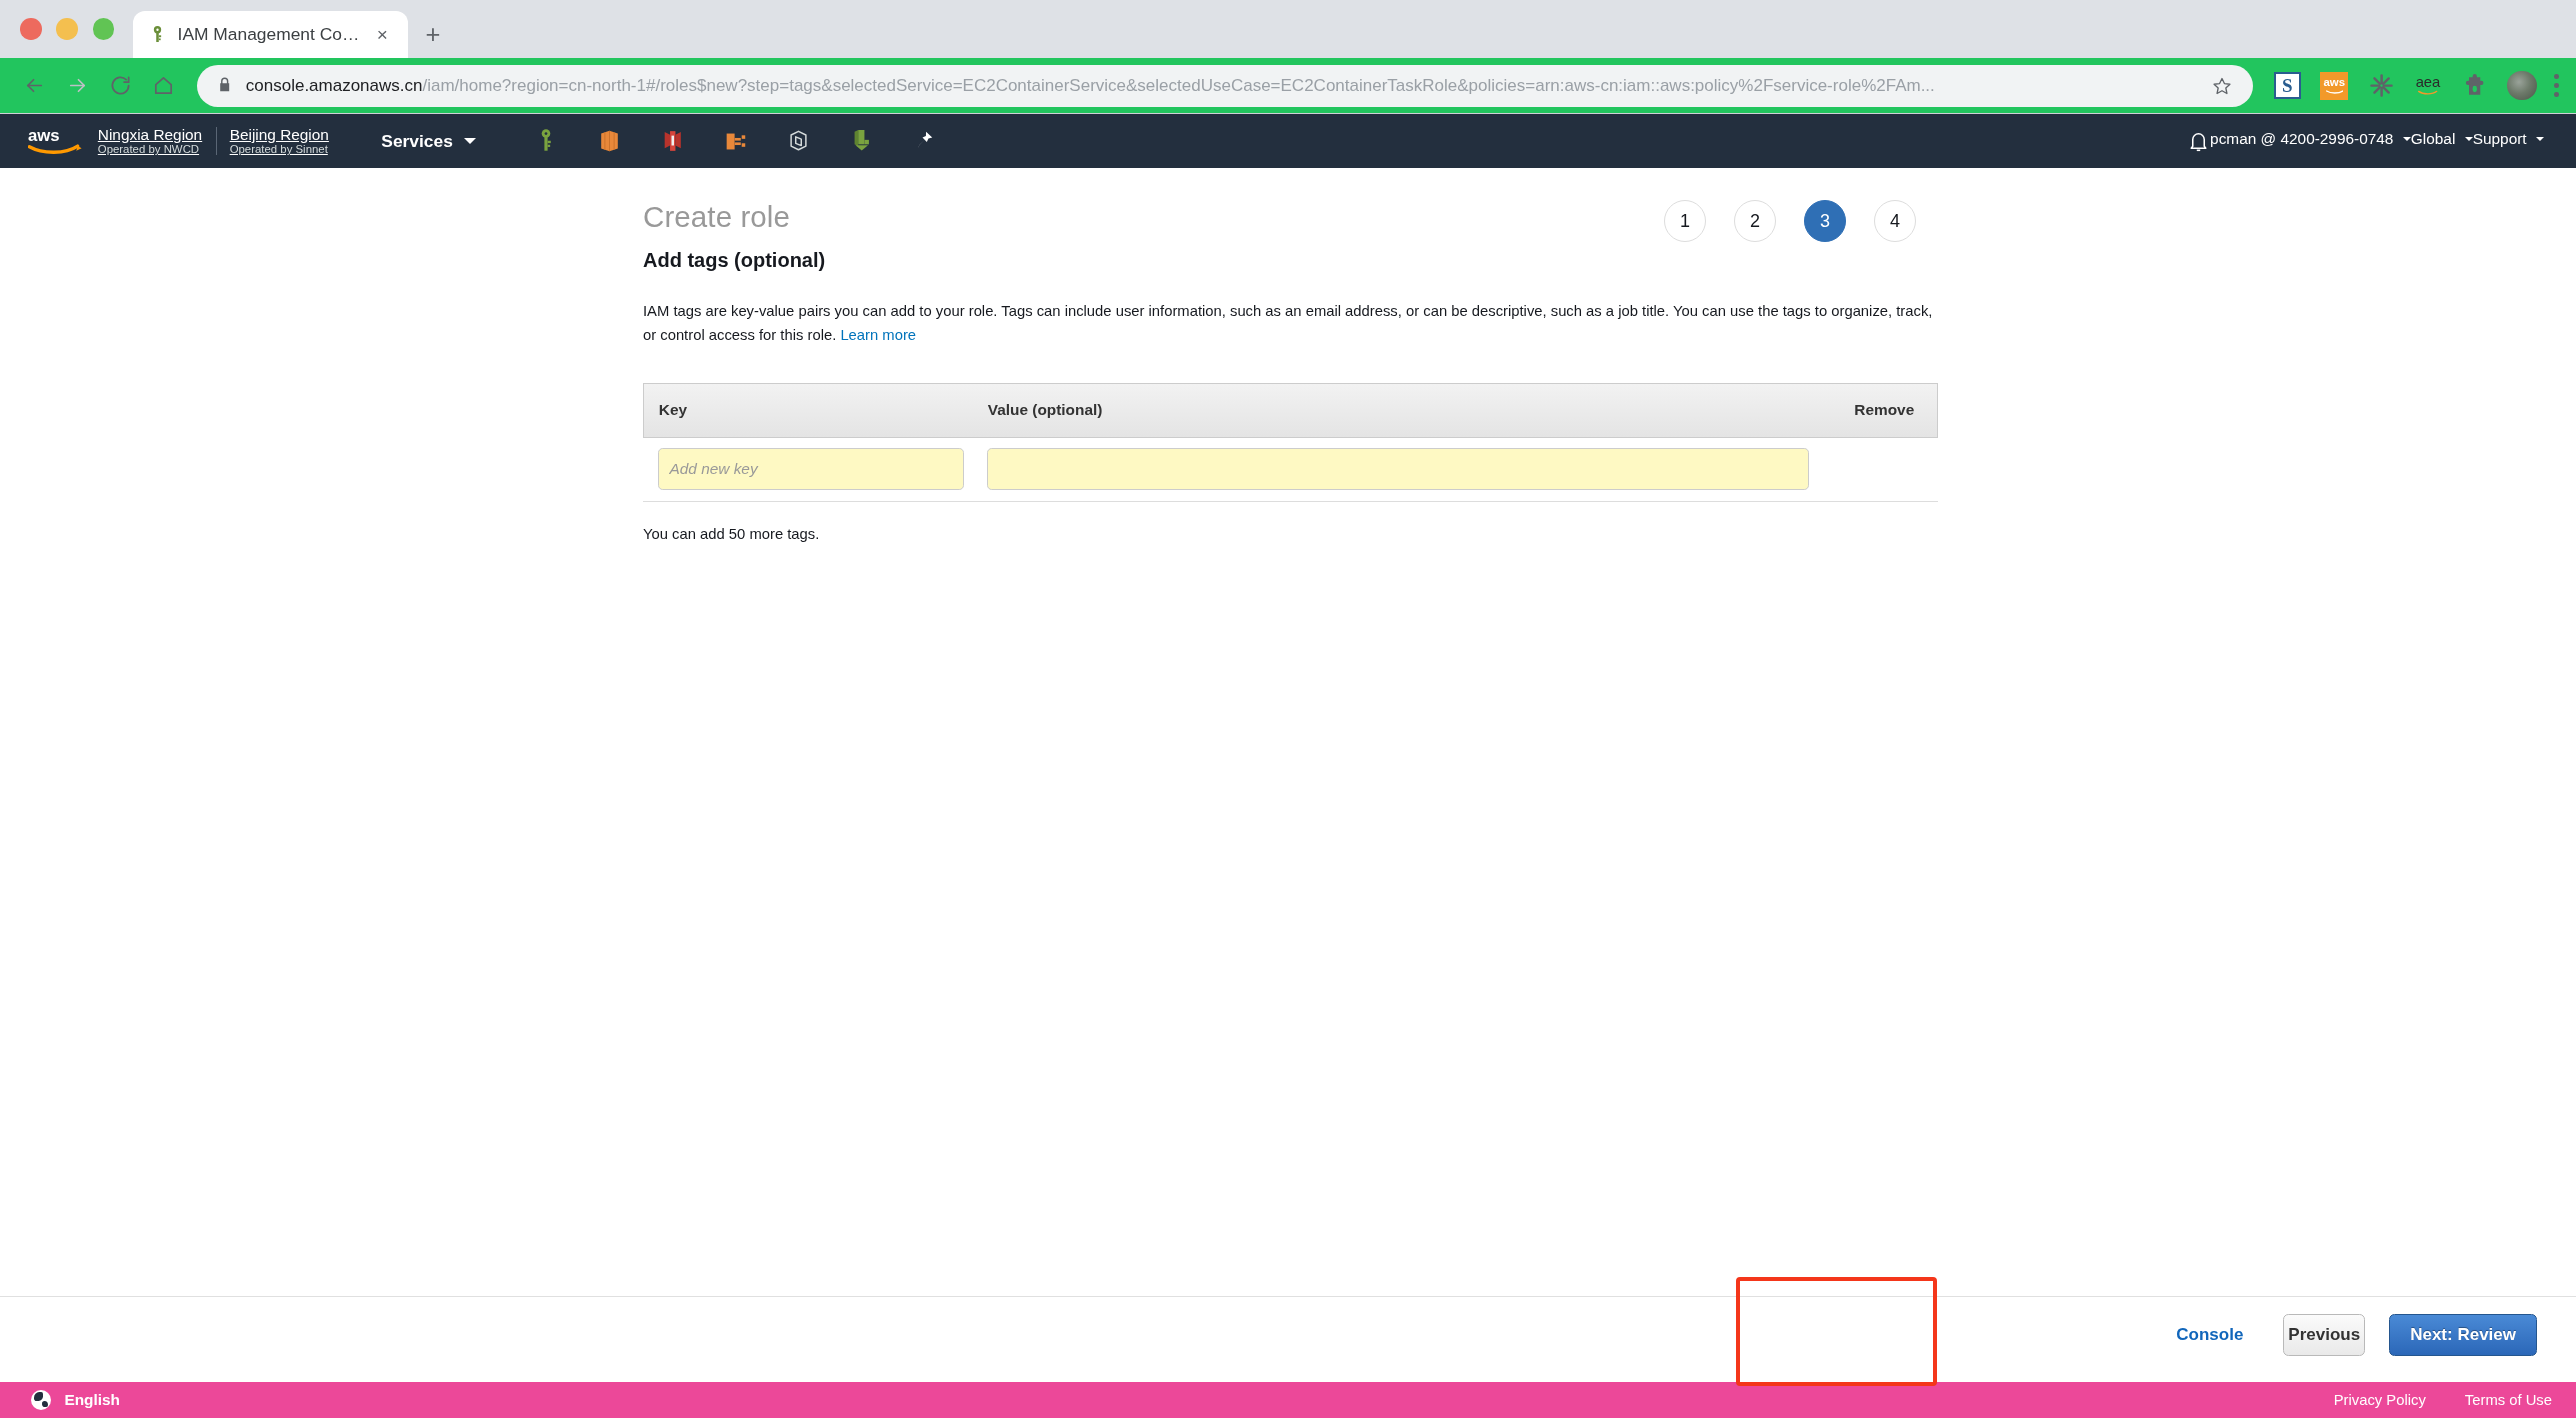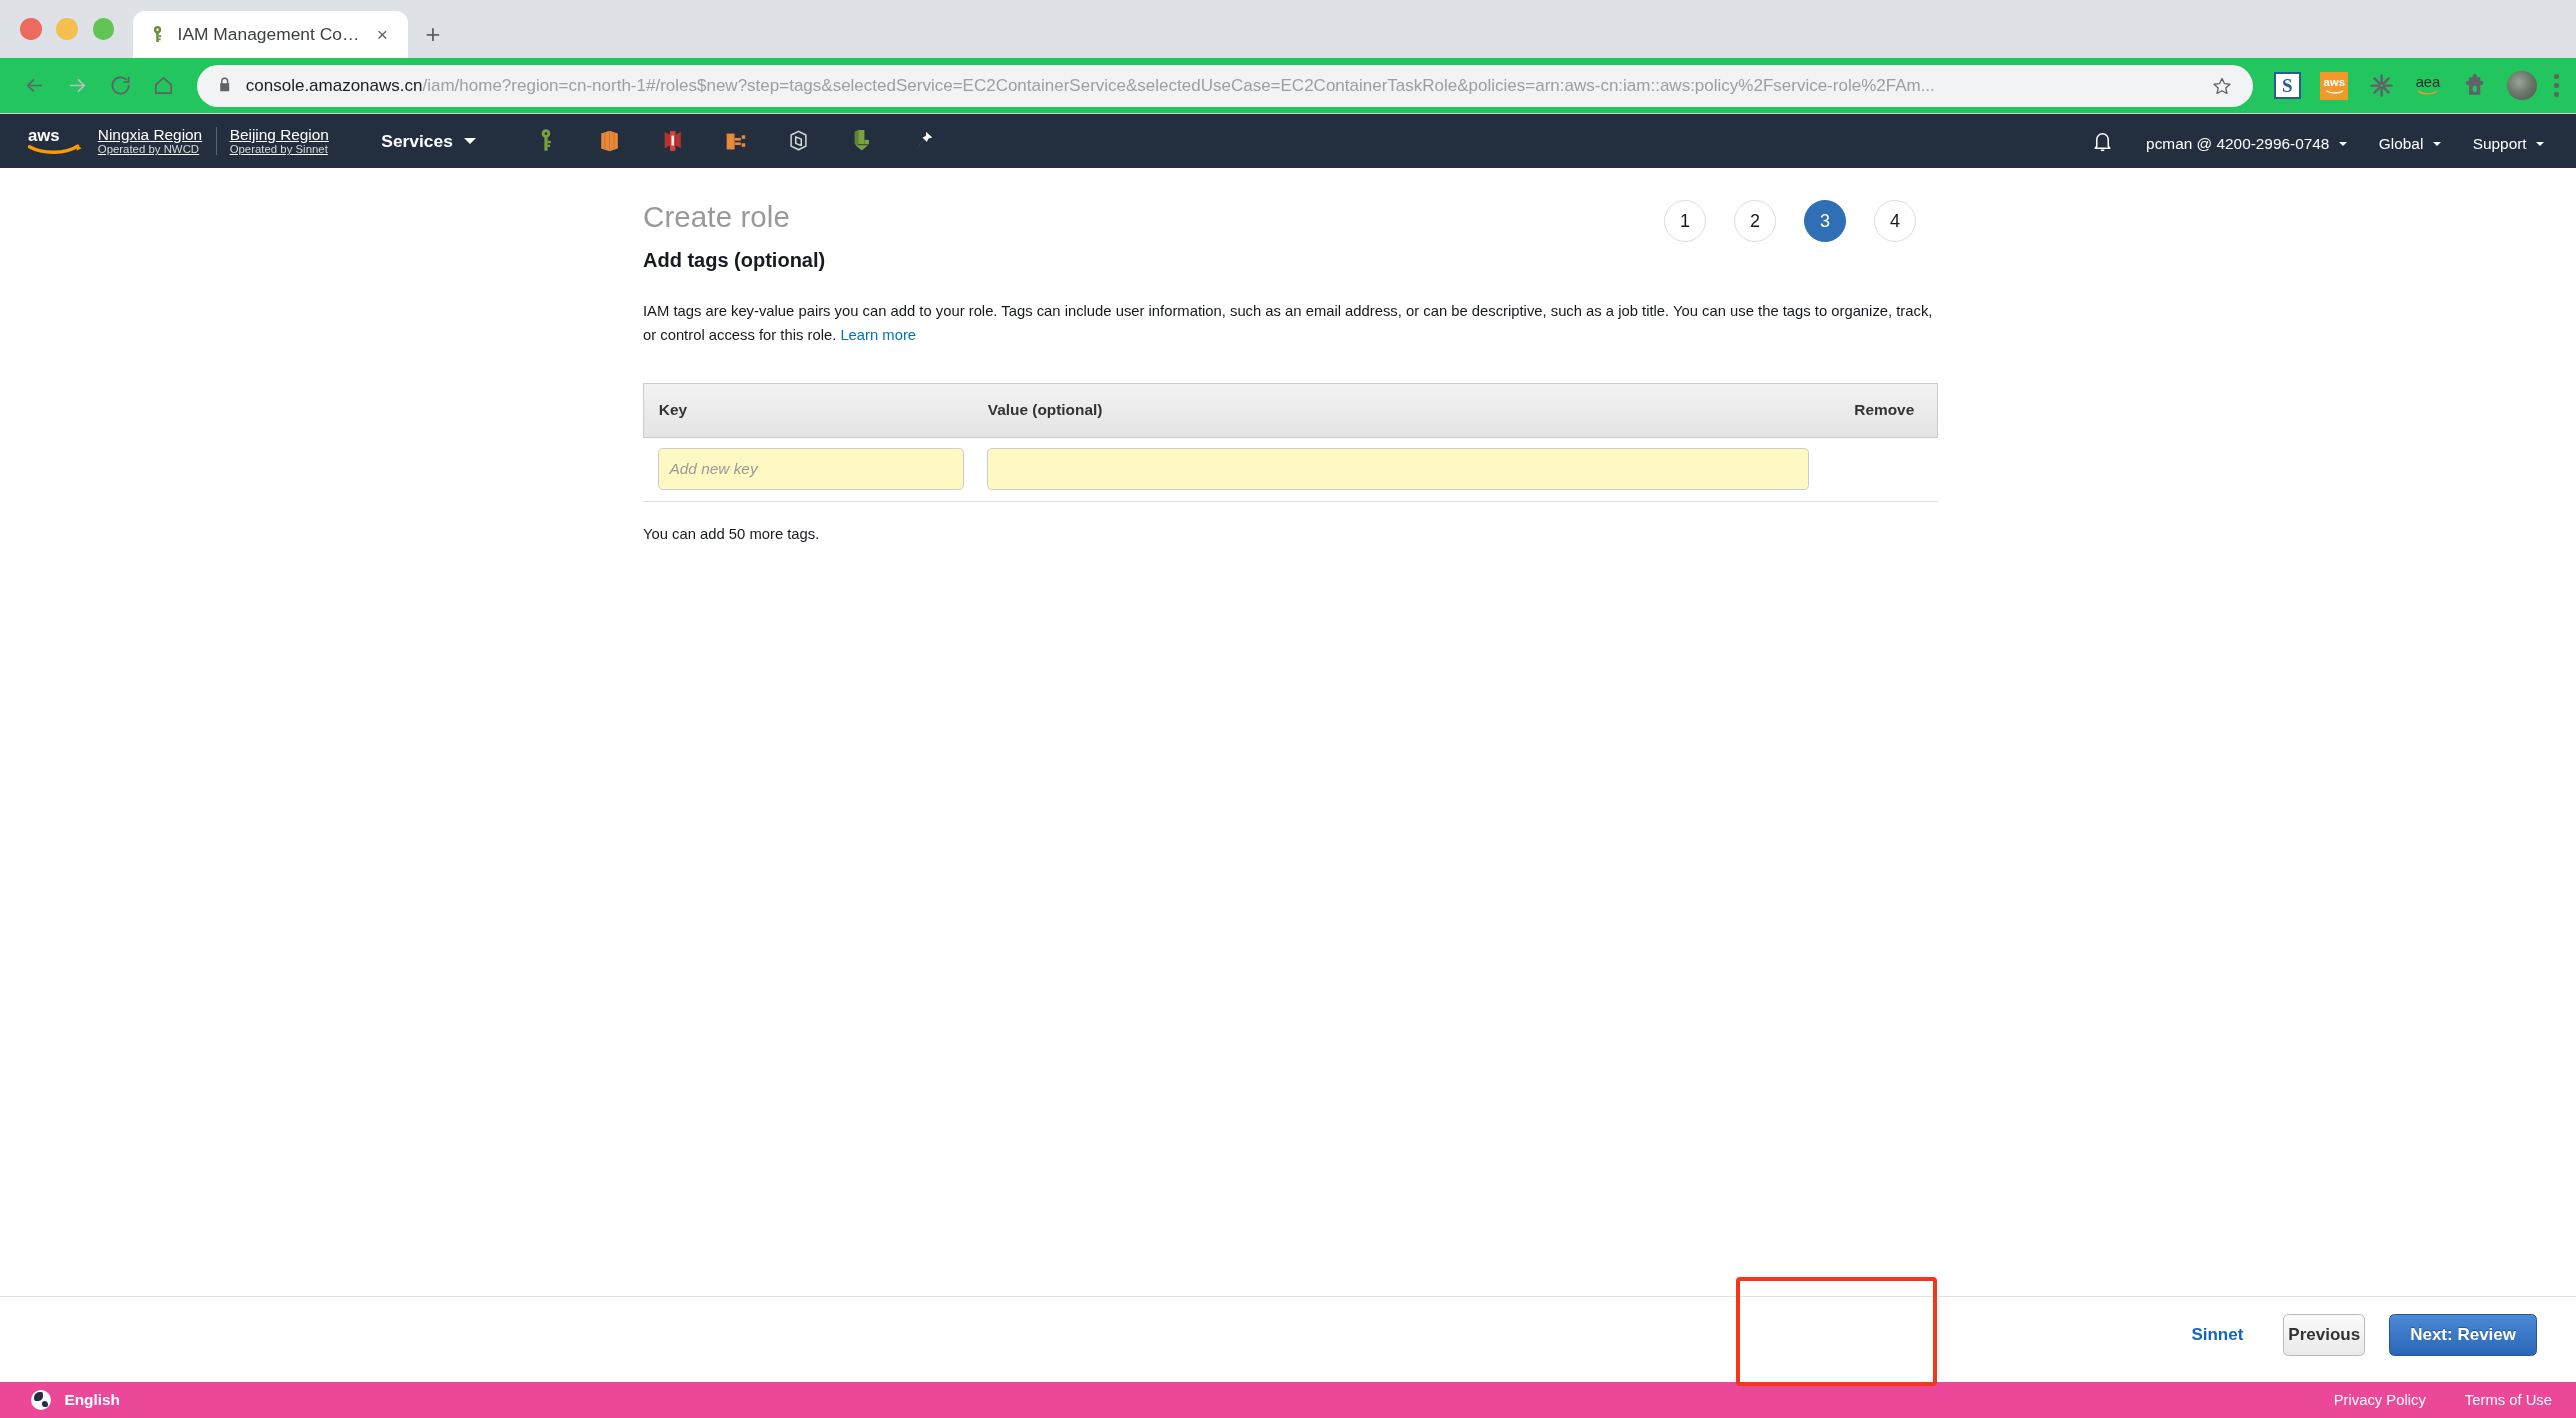--- a/index.html
+++ b/index.html
@@ -163,21 +163,21 @@
     font-size: 17.4px; font-weight: bold;
     cursor: pointer;
     padding: 6.7px 5.4px;
   }
   .caret { width: 0; height: 0; border-left: 6px solid transparent; border-right: 6px solid transparent; border-top: 6px solid #ffffff; display: inline-block; }
   .caret.sm { border-left-width: 4.7px; border-right-width: 4.7px; border-top-width: 4.7px; }
 
   .pinned-icons { display: flex; align-items: center; gap: 36px; margin-left: 52px; }
   .pin-ico { width: 27px; height: 29.5px; display: flex; align-items: center; justify-content: center; cursor: pointer; }
 
-  .nav-right { margin-left: auto; display: flex; align-items: flex-end; gap: 32px; padding-right: 12px; }
+  .nav-right { margin-left: auto; display: flex; align-items: flex-start; padding-right: 12px; }
   .nav-item { font-size: 15.4px; color: #ffffff; display: flex; align-items: center; gap: 9.4px; cursor: pointer; white-space: nowrap; }
   .bell { width: 23px; height: 23px; cursor: pointer; }
 
   
   .page {
     position: relative;
     height: calc(1418px - 58px - 56px - 54px - 36px);
     background: #ffffff;
   }
   .content {
@@ -613,21 +613,21 @@
 
   <div class="steps">
     <span class="step">1</span>
     <span class="step">2</span>
     <span class="step active">3</span>
     <span class="step">4</span>
   </div>
 
   <div class="action-sep"></div>
   <div class="actions">
-    <span class="btn-link">Sinnet</span>
+    <span class="btn-link">Console</span>
     <button class="btn-secondary">Previous</button>
     <button class="btn-primary">Next: Review</button>
   </div>
 </div>
 
 <div class="highlight-box"></div>
 
 <div class="aws-footer">
   <span class="lang">
     <span class="globe"></span>

